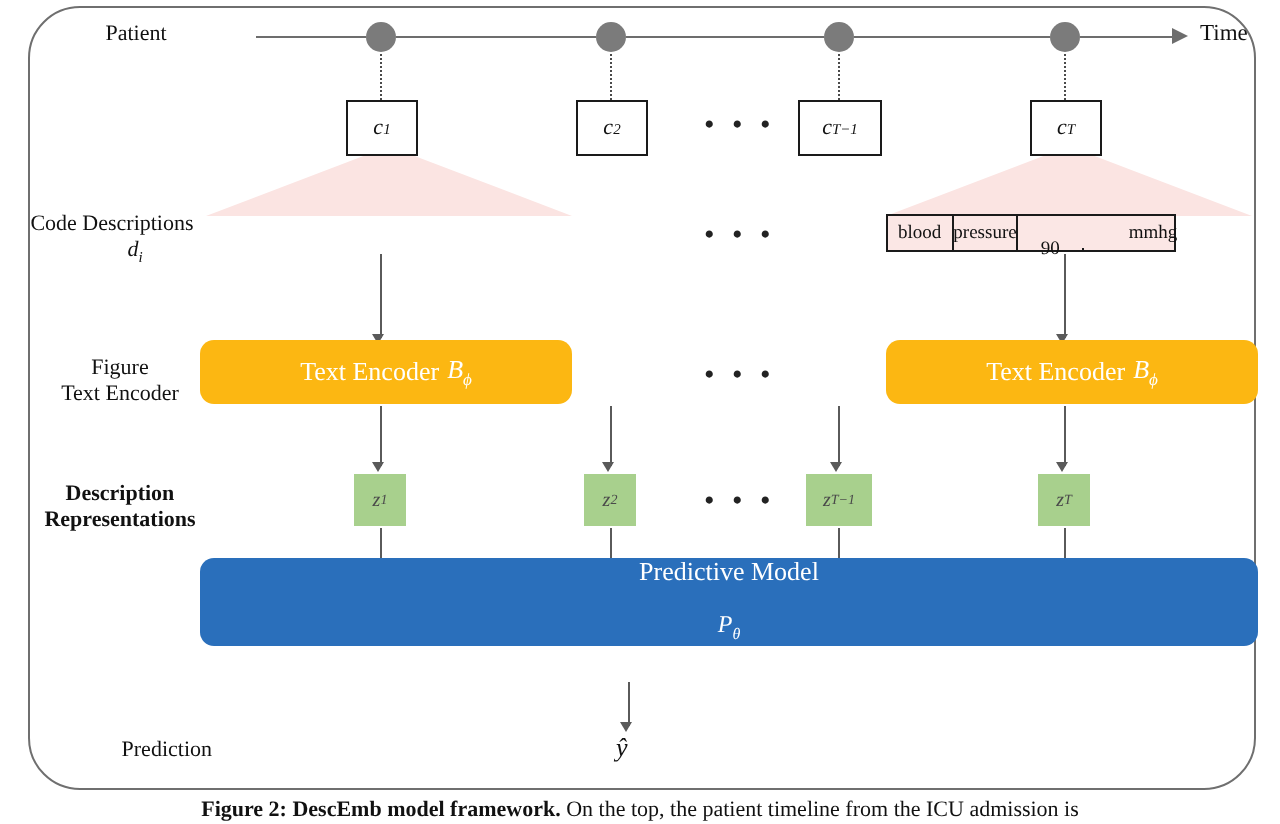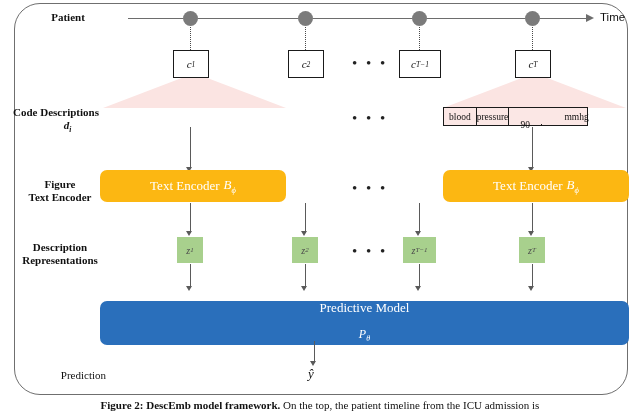--- a/index.html
+++ b/index.html
@@ -5,30 +5,30 @@
   html,body{margin:0;padding:0;background:#ffffff;}
   body{width:640px;height:412px;position:relative;overflow:hidden;
        font-family:"Liberation Serif","DejaVu Serif",serif;color:#111;}
 
   #figure{position:absolute;left:0;top:0;width:640px;height:412px;}
 
   .frame{position:absolute;left:14px;top:3px;width:614px;height:392px;
          border:1.2px solid #6f6f6f;border-radius:26px;box-sizing:border-box;}
 
   .row-label{position:absolute;text-align:center;font-size:11px;line-height:13px;
-             font-family:"Liberation Serif",serif;font-weight:700;color:#111;}
+             font-family:"Liberation Serif",serif;font-weight:400;color:#111;}
 
   
   .tl-line{position:absolute;height:0;border-top:1.4px solid #6d6d6d;}
   .tl-dot{position:absolute;width:15px;height:15px;border-radius:50%;
           background:#7b7b7b;}
   .tl-arrow{position:absolute;width:0;height:0;
             border-left:8px solid #6d6d6d;
             border-top:4.5px solid transparent;border-bottom:4.5px solid transparent;}
-  .tl-time{position:absolute;font-size:11.5px;font-family:Liberation Sans, sans-serif;}
+  .tl-time{position:absolute;font-size:11.5px;font-family:Liberation Serif, serif;}
 
   
   .dotline{position:absolute;width:0;border-left:1.6px dotted #4a4a4a;}
 
   
   .cbox{position:absolute;width:34px;height:26px;border:1.4px solid #1a1a1a;
         background:#fff;display:flex;align-items:center;justify-content:center;
         font-size:11px;font-style:italic;font-family:"Liberation Serif",serif;}
   .cbox sub{font-size:7.5px;font-style:italic;}
 
@@ -215,21 +215,21 @@
 
   <div class="varrow" style="left:305px;top:264px;height:24px;"></div>
   <div class="vhead" style="left:301.3px;top:286px;"></div>
 
   <div class="varrow" style="left:419px;top:264px;height:24px;"></div>
   <div class="vhead" style="left:415.3px;top:286px;"></div>
 
   <div class="varrow" style="left:532px;top:264px;height:24px;"></div>
   <div class="vhead" style="left:528.3px;top:286px;"></div>
 
-  <div class="pmodel" style="left:100px;top:301px;width:529px;height:44px;gap:12px;">
+  <div class="pmodel" style="left:100px;top:279px;width:529px;height:44px;gap:12px;">
     <div class="l1">Predictive Model</div>
     <div class="l2">
       <span>P</span><sub>θ</sub>
     </div>
   </div>
 
   <div class="varrow" style="left:314px;top:341px;height:22px;"></div>
   <div class="vhead" style="left:310.3px;top:361px;"></div>
 
   <div class="yhat" style="left:308px;top:366px;">ŷ</div>

